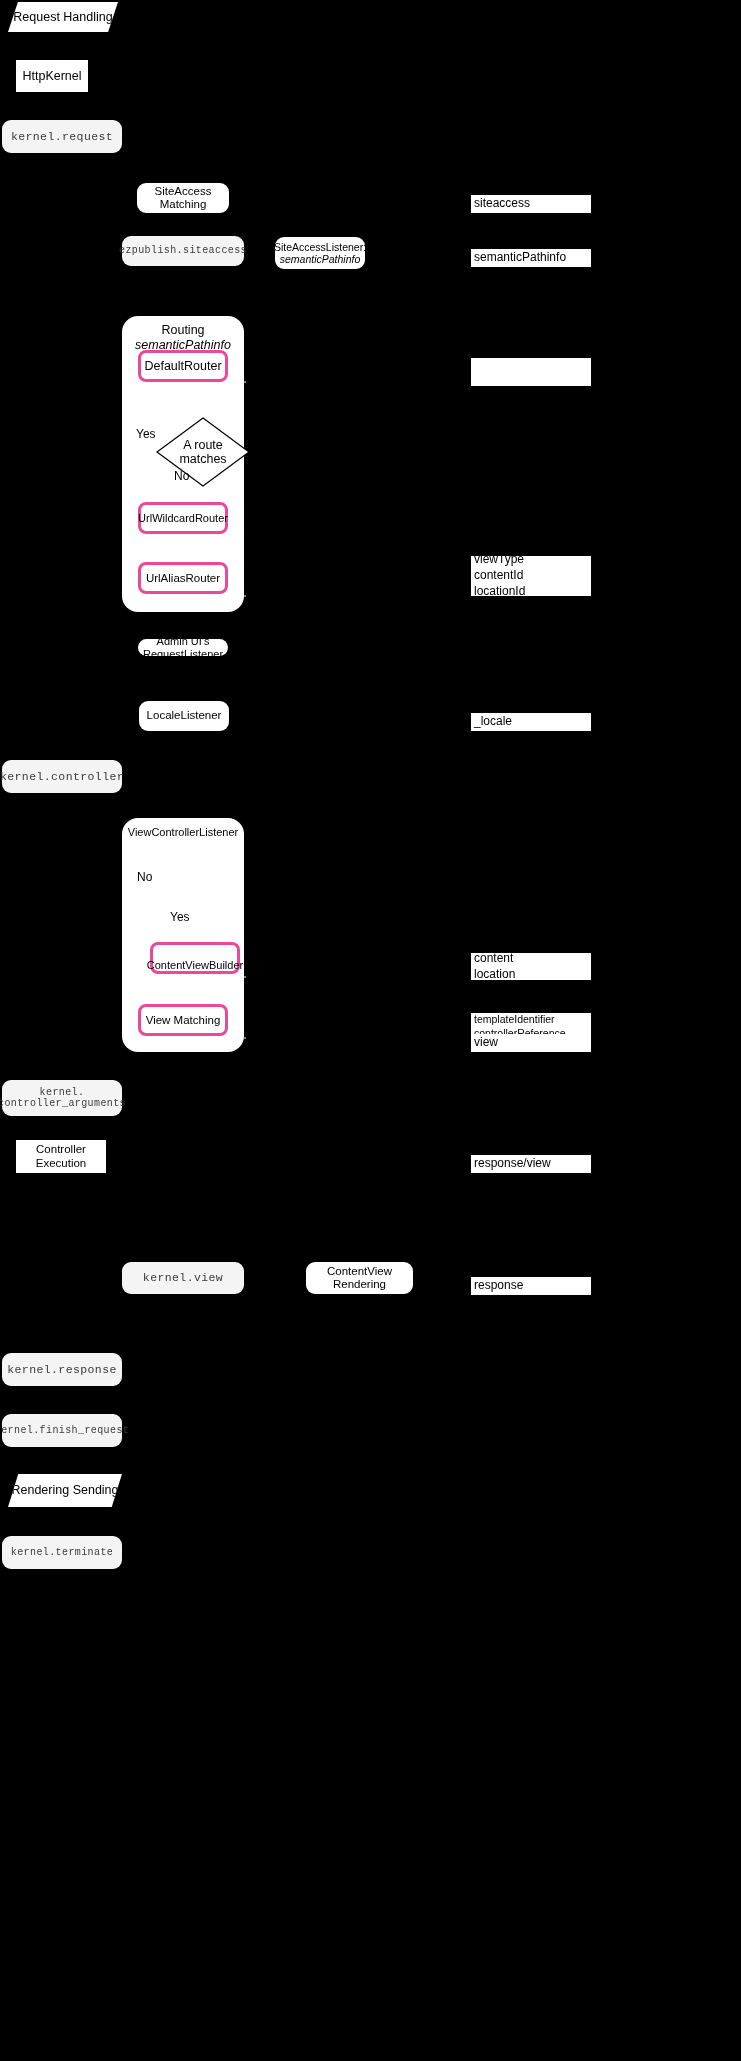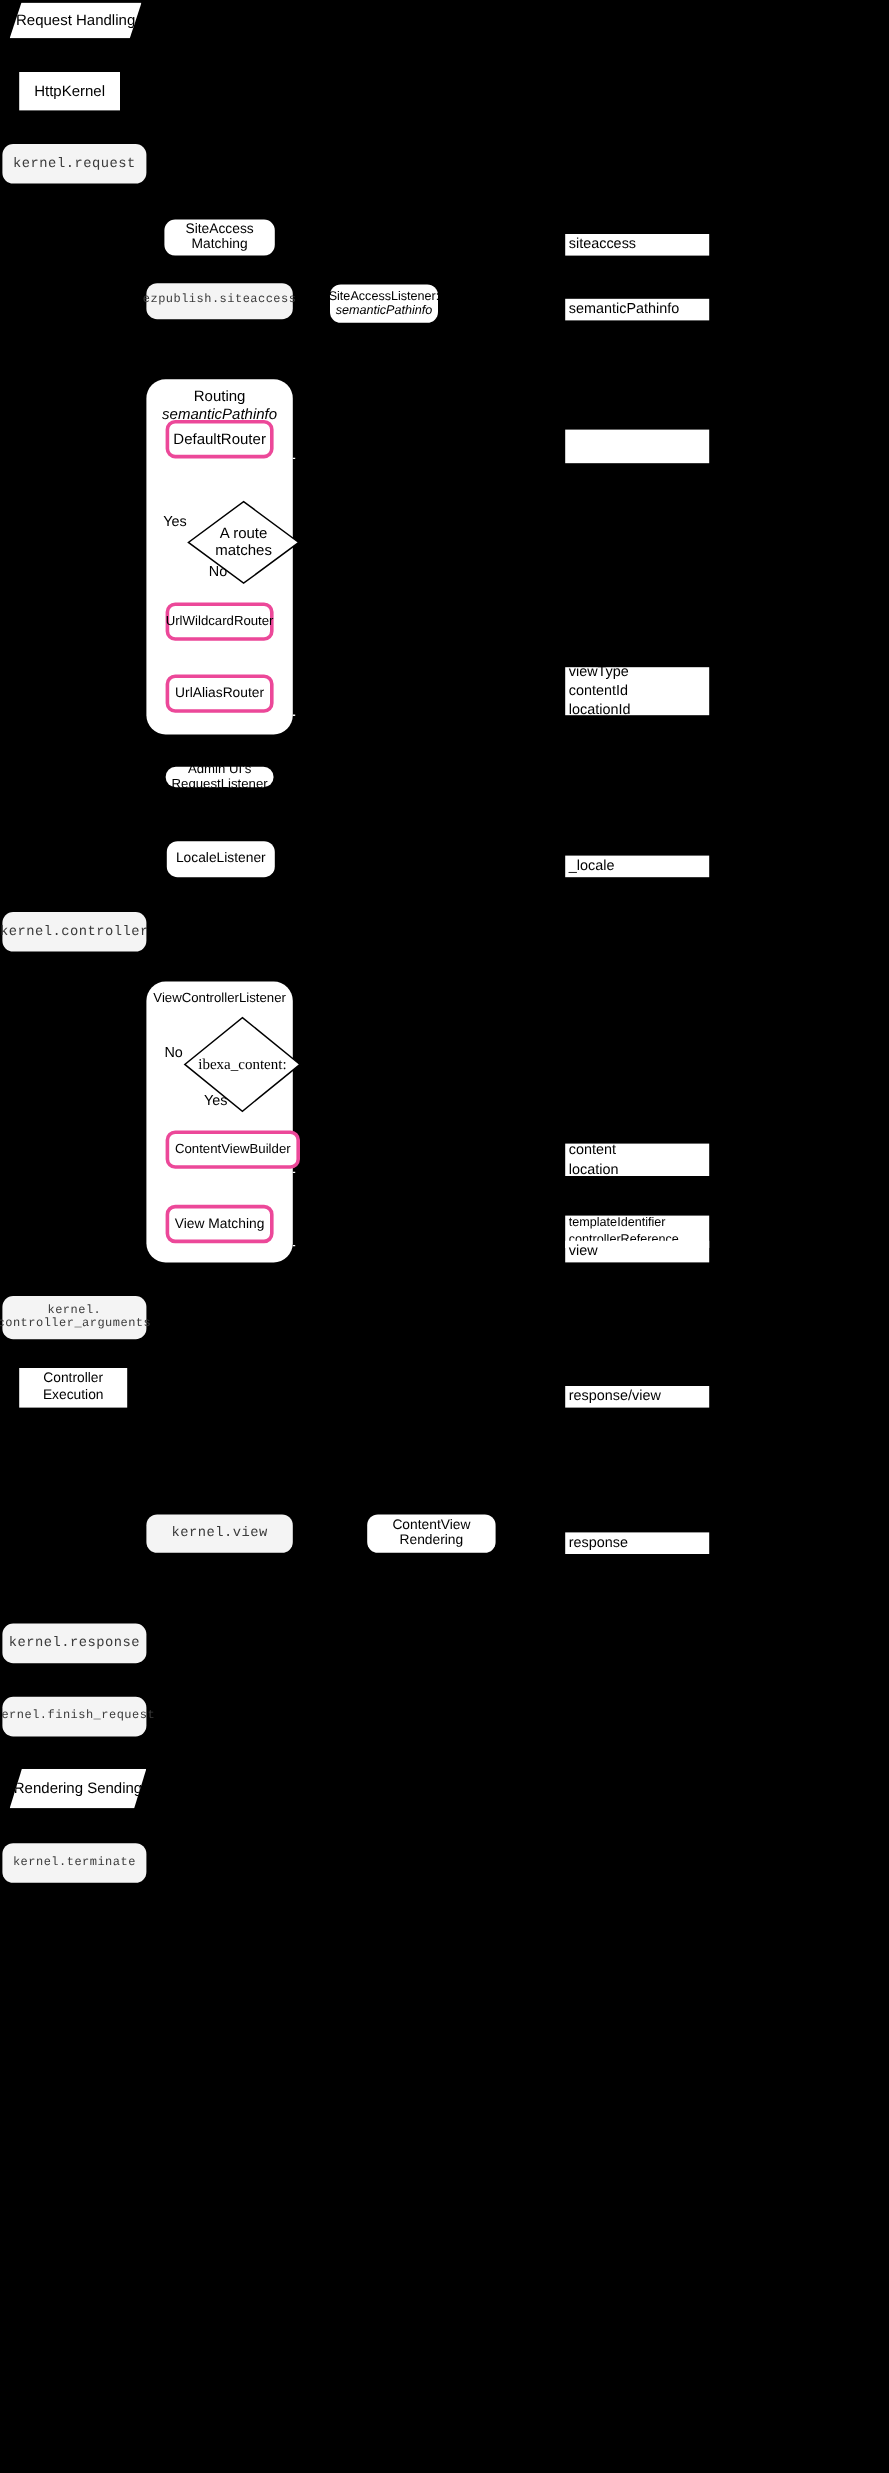--- a/index.html
+++ b/index.html
@@ -89,21 +89,21 @@
   </svg>
 
   <div class="node banner" style="left:8px;top:2px;width:110px;height:30px;">
     <span>Request Handling</span>
   </div>
 
   <div class="node banner" style="left:8px;top:1474px;width:114px;height:33px;">
     <span>Rendering Sending</span>
   </div>
 
-  <div class="node rect" style="left:16px;top:60px;width:84px;height:32px;">
+  <div class="node rect" style="left:16px;top:60px;width:72px;height:32px;">
     <span>HttpKernel</span>
   </div>
 
   <div class="node rect" style="left:16px;top:1140px;width:90px;height:33px;font-size:11.5px;">
     <span>Controller Execution</span>
   </div>
 
   <div class="node event" style="left:2px;top:120px;width:120px;height:33px;">
     <span>kernel.request</span>
   </div>
@@ -186,30 +186,24 @@
         <span>matches</span>
       </div>
     </div>
     <div class="yesno" style="left:14px;top:111px;">Yes</div>
     <div class="yesno" style="left:52px;top:153px;">No</div>
   </div>
 
   <div class="group" style="left:122px;top:818px;width:122px;height:234px;">
     <div class="group-title" style="top:8px;font-size:11px;">ViewControllerListener</div>
 
-    <div class="diamond-wrap" style="left:28px;top:28px;width:104px;height:82px;">
-      <svg width="104" height="82" viewBox="0 0 104 82">
-        <polygon points="52,2 100,41 52,80 4,41" fill="#ffffff" stroke="#000" stroke-width="1.2"></polygon>
-      </svg>
-      <div class="dlabel mono">ibexa_content:</div>
-    </div>
     <div class="yesno" style="left:15px;top:52px;">No</div>
     <div class="yesno" style="left:48px;top:92px;">Yes</div>
 
-    <div class="inner" style="left:16px;top:124px;width:112px;height:32px;font-size:11px;">
+    <div class="inner" style="left:28px;top:124px;width:90px;height:32px;font-size:11px;align-items:flex-end;">
       <span>ContentViewBuilder</span>
     </div>
 
     <div class="inner" style="left:16px;top:186px;width:90px;height:32px;font-size:11.5px;">
       <span>View Matching</span>
     </div>
   </div>
 
 
   <div class="attr" style="left:471px;top:195px;width:120px;height:18px;">

